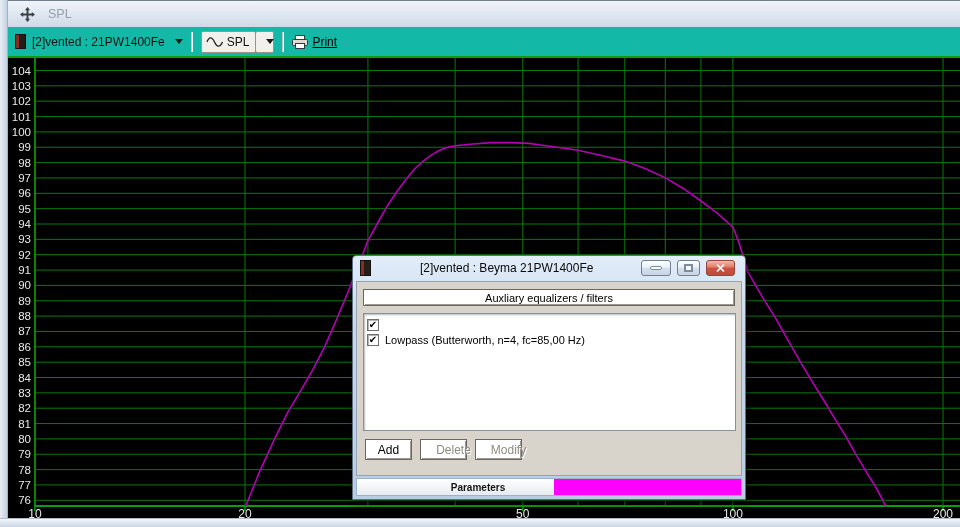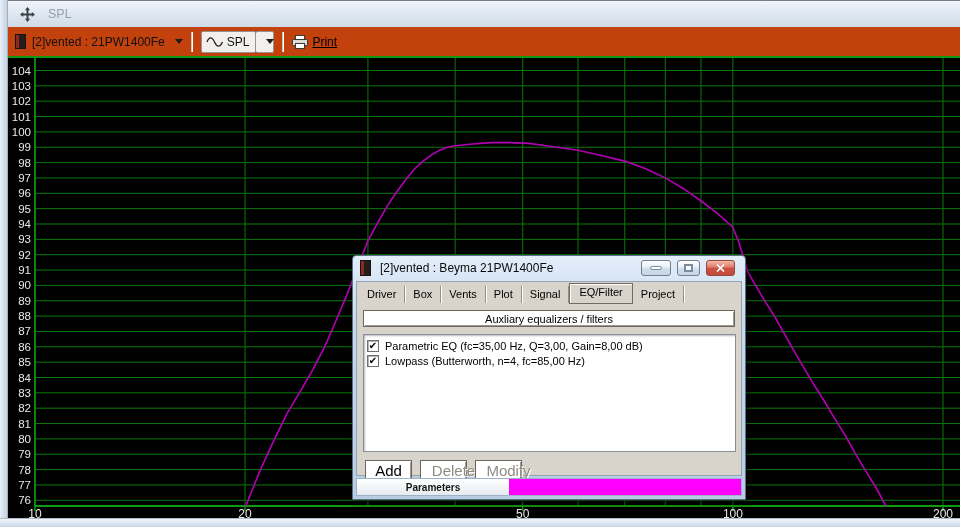--- a/index.html
+++ b/index.html
@@ -13,21 +13,21 @@
     background:linear-gradient(#f2f6fa,#c8d6e5);z-index:5;border-top:1px solid #aebdcd;box-sizing:border-box;}
 
   
   .titlebar-main{position:absolute;left:8px;top:0;right:0;height:27px;
     background:linear-gradient(#f0f4fa,#dde6f0 55%,#cfdae6);
     border-top:1px solid #72808e;display:flex;align-items:center;box-sizing:border-box;z-index:4;}
   .move-icon{width:15px;height:15px;margin-left:12px;display:inline-block;}
   .main-title{color:#96a0ab;font-size:12.5px;margin-left:13px;}
 
   
-  .toolbar{position:absolute;left:8px;top:27px;right:0;height:29px;background:#c2410c;
+  .toolbar{position:absolute;left:8px;top:27px;right:0;height:29px;background:#14b8a6;
     display:flex;align-items:center;z-index:4;font-size:12px;color:#111;}
   .project-icon{width:9px;height:13px;margin-left:7px;border:1px solid #141414;
     background:linear-gradient(90deg,#8b2a1e 0 3px,#241d1a 3px);}
   .tb-label{margin-left:6px;cursor:default;}
   .dd-arrow{width:0;height:0;border-left:4px solid transparent;border-right:4px solid transparent;
     border-top:5px solid #1c1c1c;display:inline-block;margin-left:10px;}
   .tb-sep{width:1px;height:20px;background:#c9c6c0;border-right:1px solid #fff;margin:0 8px;}
   .tb-group{display:flex;align-items:center;height:20px;border:1px solid #999489;background:#f1f0ed;
     padding:0 6px 0 4px;border-radius:2px;}
   .tb-ddbtn{display:flex;align-items:center;justify-content:center;width:17px;height:20px;
@@ -37,21 +37,21 @@
 
   
   .chart{position:absolute;left:8px;top:56px;right:0;bottom:9px;background:#000;z-index:0;}
   #plot-svg{position:absolute;left:0;top:0;width:960px;height:527px;z-index:1;pointer-events:none;}
 
   
   .dialog{position:absolute;left:352px;top:255px;width:394px;height:245px;z-index:6;
     background:linear-gradient(#e2edf9,#c6d8ec 30%,#b8cde4);
     border:1px solid #5d6e82;border-radius:4px 4px 0 0;box-sizing:border-box;
     box-shadow:2px 3px 6px rgba(0,0,0,.45);}
-  .dlg-titlebar{position:absolute;left:0;top:0;right:0;height:24px;display:flex;align-items:center;}
+  .dlg-titlebar{position:absolute;left:0;top:0;right:0;height:24px;display:flex;align-items:center;gap:40px;}
   .dlg-icon{width:9px;height:14px;margin-left:7px;border:1px solid #141414;
     background:linear-gradient(90deg,#8b2a1e 0 3px,#241d1a 3px);}
   .dlg-title{font-size:12px;color:#0a0a0a;margin-left:9px;white-space:nowrap;}
   .winbtns{position:absolute;right:10px;top:4px;display:flex;gap:6px;}
   .wbtn{height:16px;border-radius:3px;border:1px solid #72808f;box-sizing:border-box;
     background:linear-gradient(#ffffff,#e9f0f8 45%,#d3dfec 50%,#c6d5e6);
     display:flex;align-items:center;justify-content:center;}
   .wbtn.min{width:30px;} .wbtn.max{width:23px;}
   .wbtn.close{width:29px;border:1px solid #99453a;
     background:linear-gradient(#f3b9ab,#e07a66 45%,#cc5143 50%,#c04a3e);}
@@ -75,28 +75,28 @@
   .listbox{margin:7px 5px 0 6px;height:118px;background:#fff;border:1px solid #87919b;
     box-shadow:inset 1px 1px 2px rgba(0,0,0,.28);box-sizing:border-box;padding:3px 0 0 3px;overflow:hidden;}
   .filter-row{display:flex;align-items:center;height:15px;}
   .checkbox{width:12px;height:12px;background:#fff;border:1px solid #6f6f6f;box-sizing:border-box;
     box-shadow:inset 1px 1px 0 #b5b5b5;display:flex;align-items:center;justify-content:center;
     margin-right:6px;flex:none;}
   .check{font-size:10px;line-height:10px;color:#000;}
   .filter-label{white-space:nowrap;}
 
   .actions{display:flex;gap:8px;margin:8px 0 0 8px;}
-  .action-btn{width:47px;height:21px;font-family:inherit;font-size:15px;color:#000;
+  .action-btn{width:47px;height:21px;font-family:inherit;font-size:12px;color:#000;
     display:flex;align-items:center;justify-content:center;box-sizing:border-box;cursor:default;}
   .action-btn.disabled{color:#8f8b83;text-shadow:1px 1px 0 #ffffff;padding-left:20px;}
 
   .status-strip{position:absolute;left:3px;right:3px;bottom:3px;height:18px;background:#ffffff;
     border:1px solid #9cb2c8;box-sizing:border-box;display:flex;align-items:stretch;}
   .param-cell{width:152px;display:flex;align-items:center;justify-content:center;
-    background:linear-gradient(#ffffff,#e6ebf0);font-size:10px;font-weight:bold;color:#141414;flex:none;}
+    background:linear-gradient(#ffffff,#e6ebf0);font-size:10px;font-weight:bold;color:#141414;flex:none;padding-left:45px;}
   .param-bar{flex:1;}
 </style>
 </head>
 <body>
 
 <div class="app">
 
   <div class="chart"></div>
   <svg id="plot-svg" xmlns="http://www.w3.org/2000/svg" viewBox="0 0 960 527">
       <defs>
@@ -237,40 +237,29 @@
           </span>
         <span class="wbtn close">
           <svg width="9" height="8" viewBox="0 0 9 8">
             <path d="M1,0.5 L8,7.5 M8,0.5 L1,7.5" stroke="#ffffff" stroke-width="1.7"></path>
           </svg>
         </span>
       </span>
     </div>
 
     <div class="dlg-client">
-      <div class="tabs">
-
-      <div class="tab"><span>Driver</span></div>
-          <div class="tab"><span>Box</span></div>
-          <div class="tab"><span>Vents</span></div>
-          <div class="tab"><span>Plot</span></div>
-          <div class="tab"><span>Signal</span></div>
-          <div class="tab active"><span>EQ/Filter</span></div>
-          <div class="tab"><span>Project</span></div>
-        </div>
 
       <div class="aux-btn raised">Auxliary equalizers / filters</div>
 
       <div class="listbox">
 
       <div class="filter-row">
           <span class="checkbox">
               <span class="check">✔</span>
             </span>
-          <span class="filter-label">Parametric EQ (fc=35,00 Hz, Q=3,00, Gain=8,00 dB)</span>
         </div>
           <div class="filter-row">
           <span class="checkbox">
               <span class="check">✔</span>
             </span>
           <span class="filter-label">Lowpass (Butterworth, n=4, fc=85,00 Hz)</span>
         </div>
         </div>
 
       <div class="actions">

